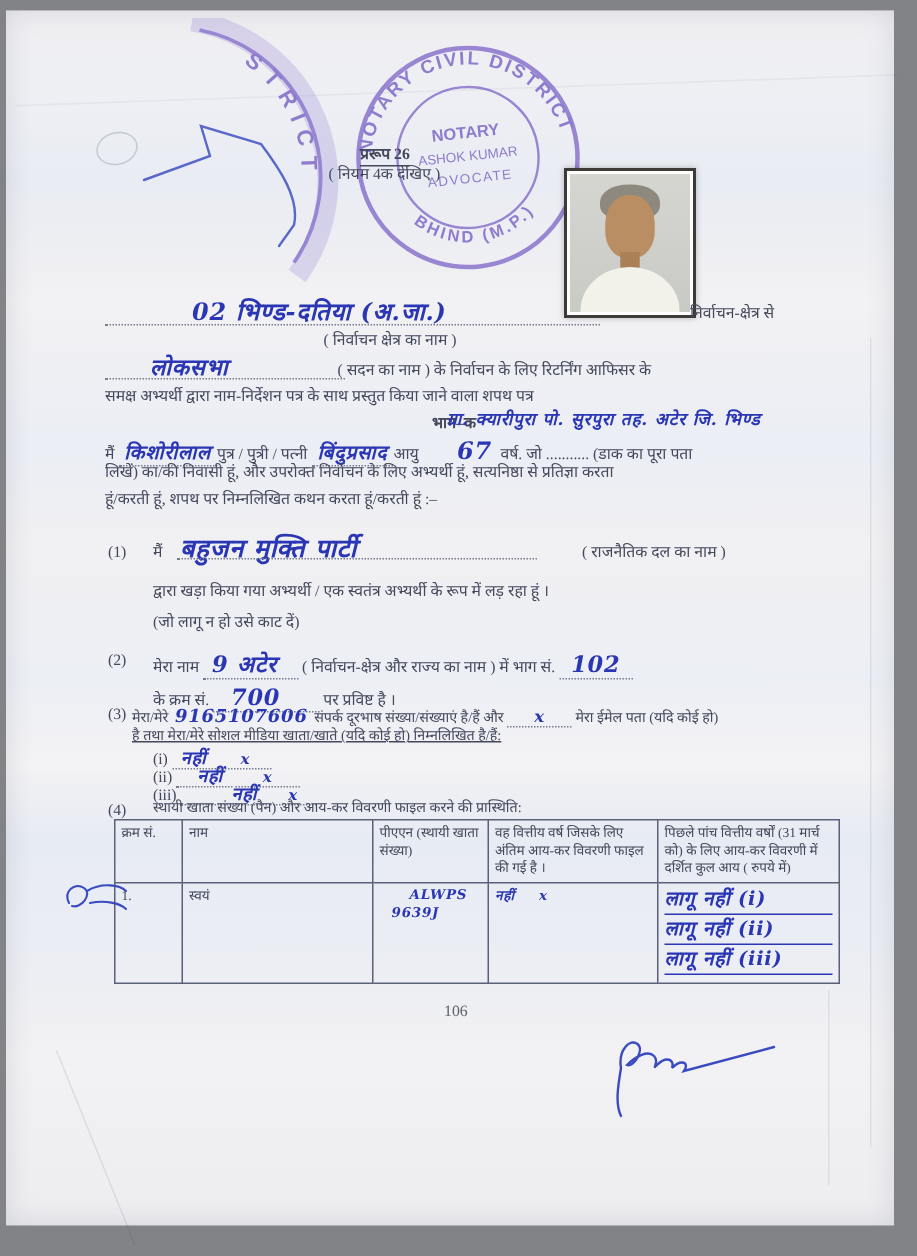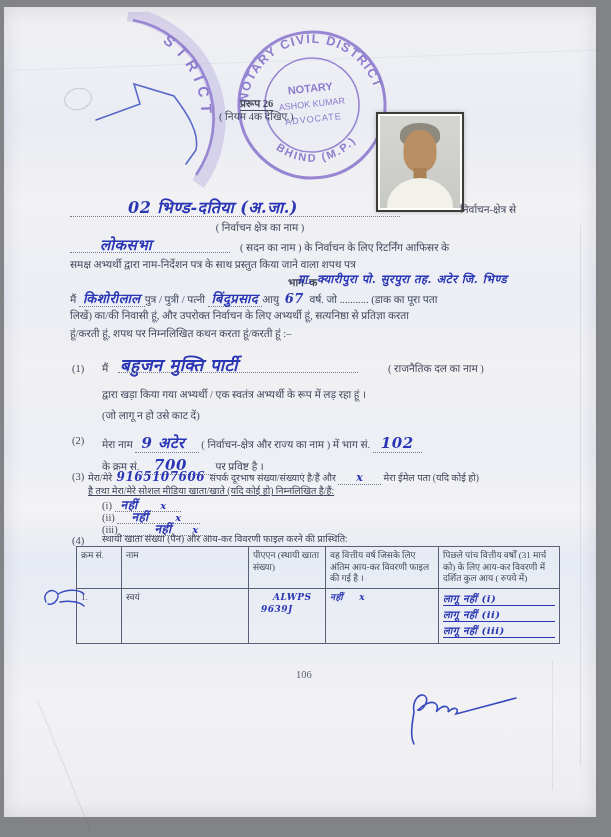--- a/index.html
+++ b/index.html
@@ -50,21 +50,21 @@
   .stamp{position:absolute;opacity:.82;}
   .stamp text{fill:#7a63c6;}
   .stamp .ring{stroke:#8670cb;fill:none;}
   .sig-blue{stroke:#3a4bc0;fill:none;stroke-linecap:round;}
 
   table.ftable{position:absolute;left:76px;top:546px;border-collapse:collapse;
     font-family:"Liberation Serif",serif;}
   table.ftable td{border:1px solid #596078;color:#43485c;font-size:9px;line-height:1.3;
     vertical-align:top;padding:3px 4px;background:transparent;}
   .tcell-hw{font-size:13px;}
-  .income-line{display:block;border-bottom:1px solid #2a36b4;font-size:10px;margin-bottom:2px;
+  .income-line{display:block;border-bottom:1px solid #2a36b4;font-size:13px;margin-bottom:2px;
     white-space:nowrap;}
 </style>
 </head>
 <body>
 
 <div class="scan">
 
   <div class="paper"></div>
 
   <div class="crease-v" style="left:580px;top:225px;height:540px;"></div>
@@ -113,33 +113,33 @@
   </div>
 
   <div class="hw hw-abs" style="left:128px;top:196px;font-size:16px;">02 भिण्ड-दतिया (अ.जा.)</div>
   <div class="dotted" style="position:absolute;left:70px;top:200px;width:330px;height:16px;"></div>
   <div class="printed" style="left:460px;top:203px;">निर्वाचन-क्षेत्र से</div>
 
   <div class="printed center" style="left:150px;top:221px;width:220px;">( निर्वाचन क्षेत्र का नाम )</div>
 
   <div class="hw hw-abs" style="left:100px;top:234px;font-size:15px;">लोकसभा</div>
   <div class="dotted" style="position:absolute;left:70px;top:238px;width:160px;height:14px;"></div>
-  <div class="printed" style="left:240px;top:241px;text-align:center;">( सदन का नाम ) के निर्वाचन के लिए रिटर्निंग आफिसर के</div>
+  <div class="printed" style="left:225px;top:241px;text-align:center;">( सदन का नाम ) के निर्वाचन के लिए रिटर्निंग आफिसर के</div>
 
   <div class="printed" style="left:70px;top:258px;">समक्ष अभ्यर्थी द्वारा नाम-निर्देशन पत्र के साथ प्रस्तुत किया जाने वाला शपथ पत्र</div>
 
   <div class="printed" style="left:288px;top:276px;font-weight:bold;">भाग–क</div>
 
   <div class="hw hw-abs" style="left:298px;top:271px;font-size:11.5px;">ग्रा. क्यारीपुरा पो. सुरपुरा तह. अटेर जि. भिण्ड</div>
 
   <div class="printed" style="left:70px;top:291px;">
     <span>मैं</span>
     <span class="hw dotted" style="font-size:13px;padding:0 4px;">किशोरीलाल</span><span>पुत्र / पुत्री / पत्नी</span>
     <span class="hw dotted" style="font-size:13px;padding:0 4px;font-style:italic;">बिंदुप्रसाद</span><span>आयु</span>
-    <span class="hw" style="font-size:13px;padding:0 3px;">67</span>
+    <span class="hw" style="font-size:16px;padding:0 3px;margin-left:20px;">67</span>
     <span>वर्ष. जो ........... (डाक का पूरा पता</span>
   </div>
   <div class="printed" style="left:70px;top:309px;">लिखें) का/की निवासी हूं, और उपरोक्त निर्वाचन के लिए अभ्यर्थी हूं, सत्यनिष्ठा से प्रतिज्ञा करता</div>
   <div class="printed" style="left:70px;top:327px;">हूं/करती हूं, शपथ पर निम्नलिखित कथन करता हूं/करती हूं :–</div>
 
   <div class="printed" style="left:72px;top:362px;">(1)</div>
   <div class="printed" style="left:102px;top:362px;">मैं</div>
   <div class="hw hw-abs" style="left:120px;top:353px;font-size:17px;">बहुजन मुक्ति पार्टी</div>
   <div class="dotted" style="position:absolute;left:118px;top:358px;width:240px;height:14px;"></div>
   <div class="printed" style="left:388px;top:362px;">( राजनैतिक दल का नाम )</div>

